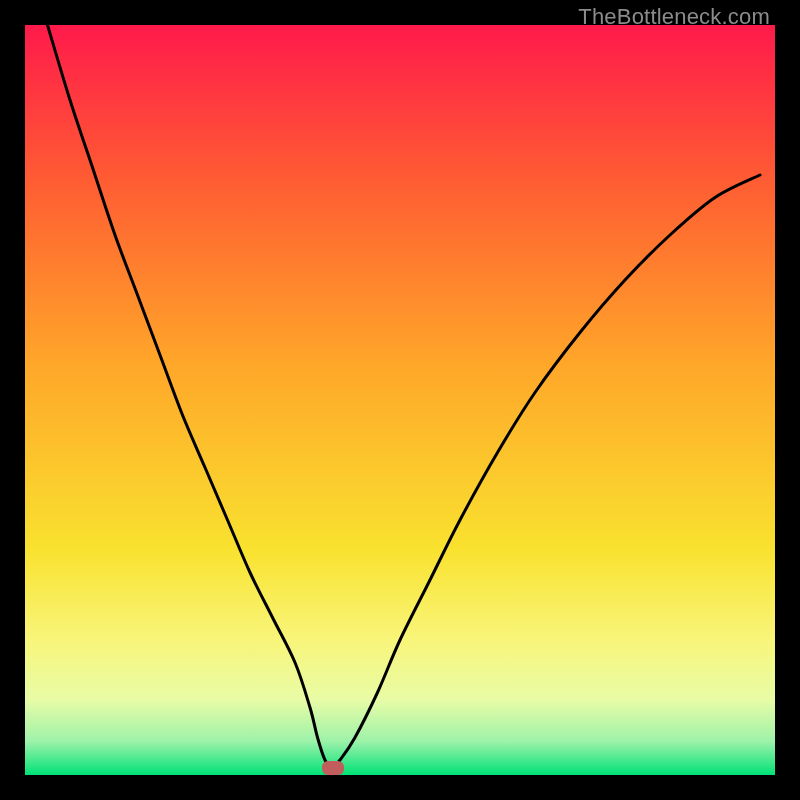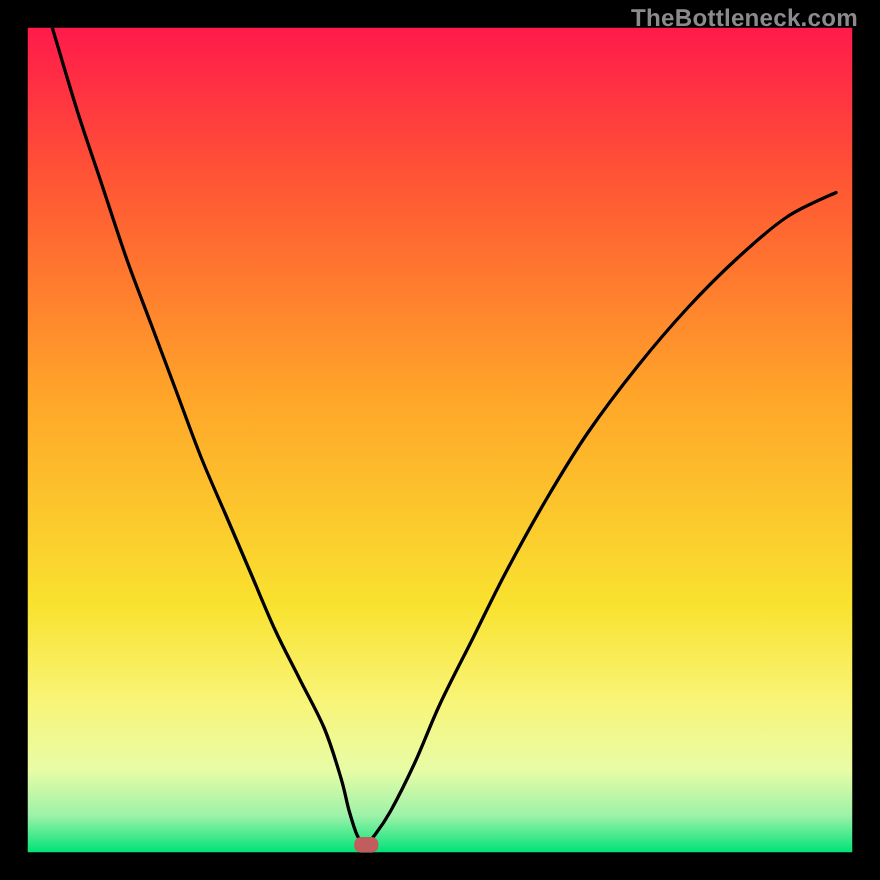--- a/index.html
+++ b/index.html
@@ -21,24 +21,24 @@
   .plot-area {
     position: absolute;
     left: 0;
     top: 0;
     width: 750px;
     height: 750px;
   }
   .watermark {
     position: absolute;
     top: 4px;
-    right: 20px;
+    right: 30px;
     font-family: Arial, Helvetica, sans-serif;
     font-size: 22px;
-    font-weight: 700;
+    font-weight: 400;
     color: #8b8b8b;
     letter-spacing: 0.2px;
     user-select: none;
   }
   .marker {
     position: absolute;
     width: 22px;
     height: 14px;
     border-radius: 6px;
     background: #c15d5d;

